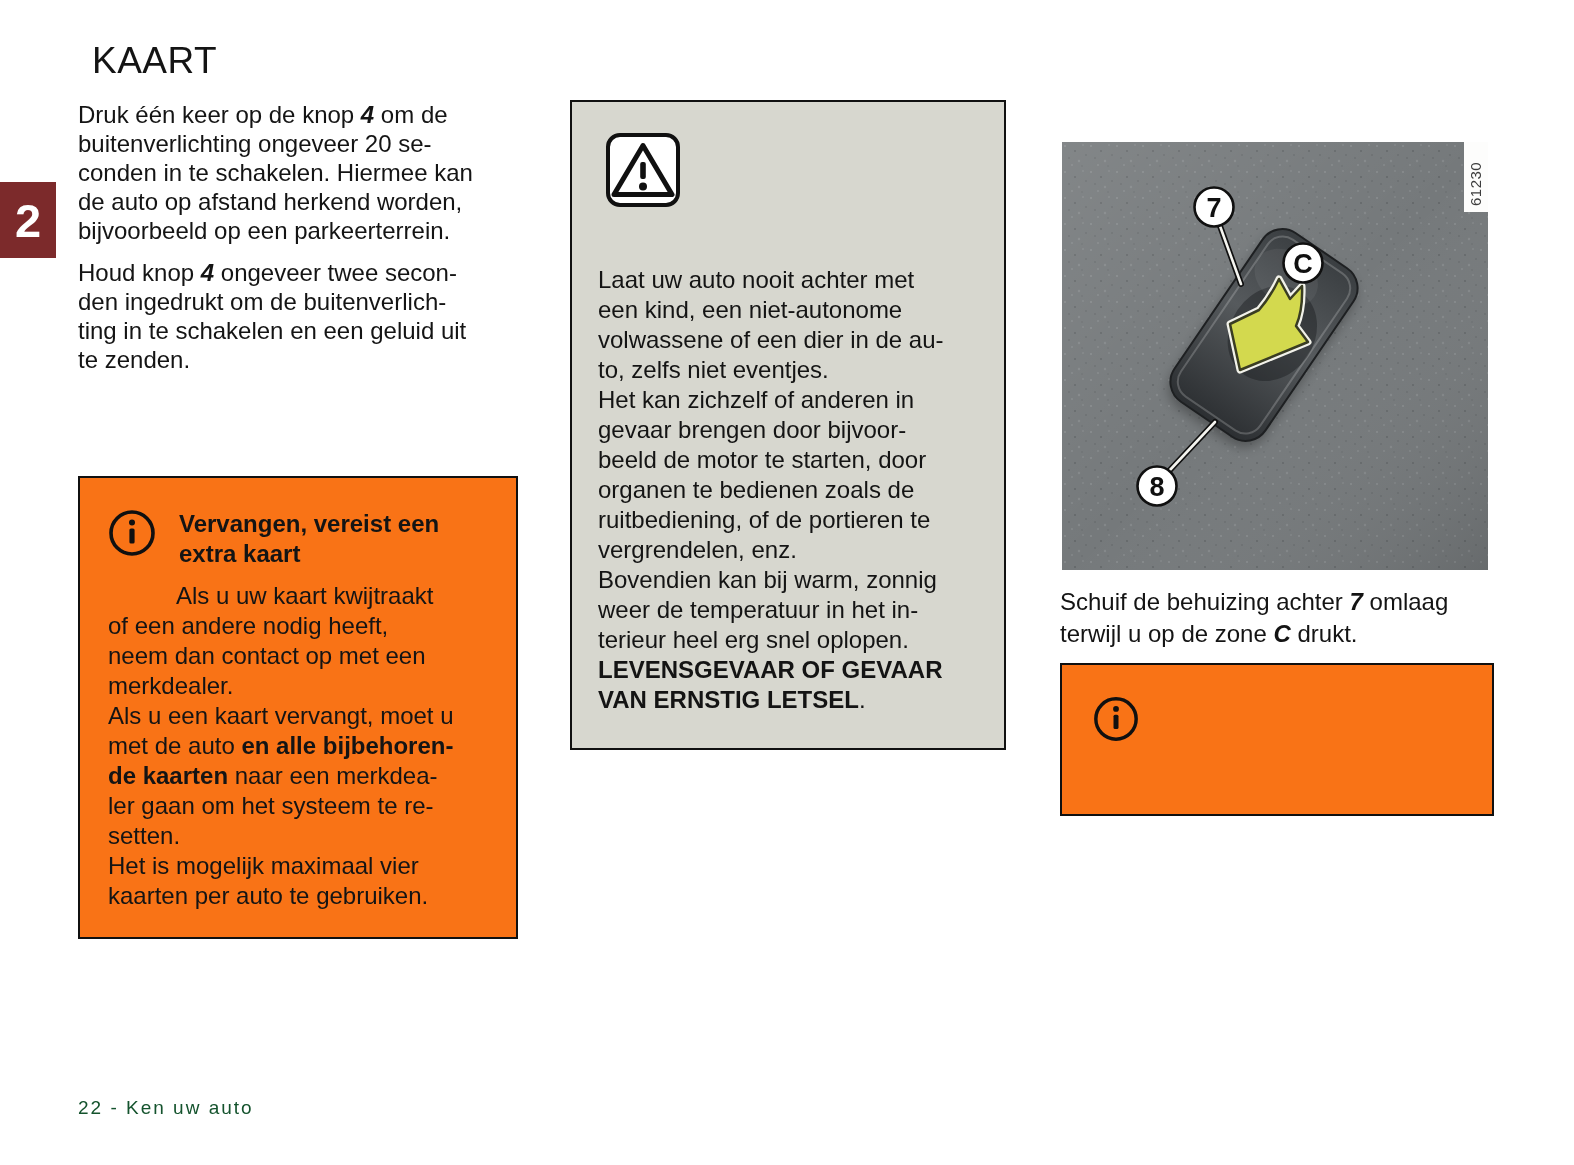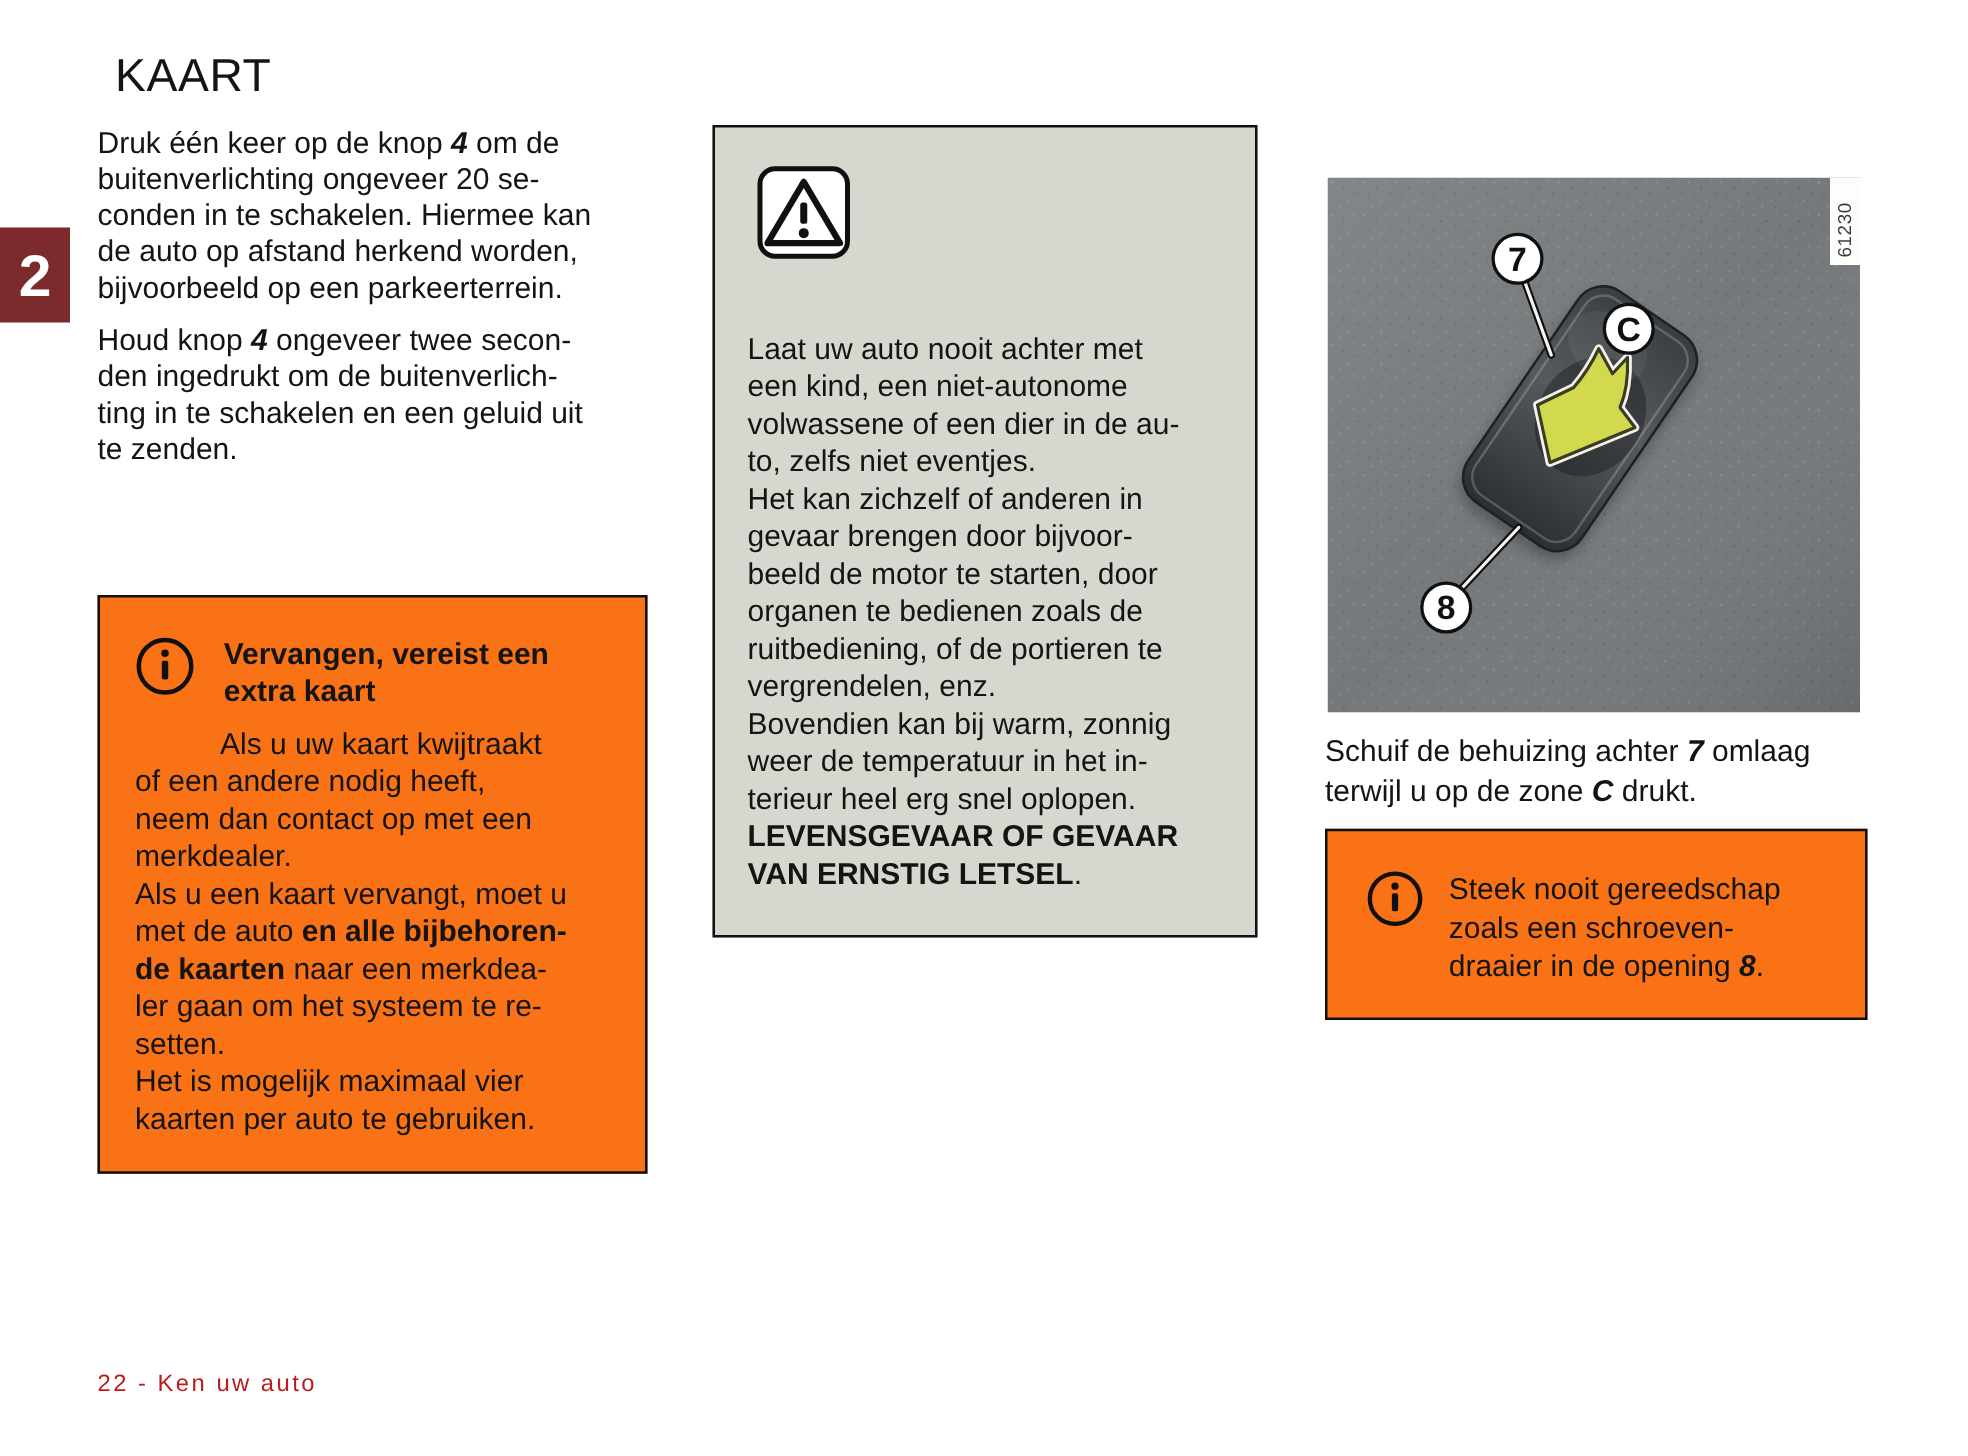--- a/index.html
+++ b/index.html
@@ -38,21 +38,21 @@
 
   .right-heading{left:1060px;top:99px;font-size:27px;font-weight:700;}
   .figure{left:1062px;top:142px;width:426px;height:428px;}
   .figure svg{display:block;}
   .caption{left:1060px;top:586px;width:444px;font-size:24px;line-height:32px;}
 
   .info-box-right{left:1060px;top:663px;width:430px;height:149px;}
   .info-box-right .ib-icon{left:30px;top:30px;width:48px;height:48px;}
   .info-box-right .ib-body{left:97px;top:31px;width:310px;font-size:24px;line-height:31px;}
 
-  .footer{left:78px;top:1097px;font-size:19px;letter-spacing:2px;color:#b91c1c;}
+  .footer{left:78px;top:1097px;font-size:19px;letter-spacing:2px;color:#14532d;}
 </style>
 </head>
 <body>
 
 <div id="page">
 
   <div class="abs chapter-tab">
     <span>2</span>
   </div>
 
@@ -167,18 +167,17 @@
   <div class="abs caption"><span>Schuif de behuizing achter </span><span class="b it">7</span><span> omlaag</span><br><span>terwijl u op de zone </span><span class="b it">C</span><span> drukt.</span></div>
 
   <div class="abs info-box info-box-right">
     <span class="abs ib-icon">
       <svg width="48" height="48" viewBox="0 0 50 50">
         <circle cx="25" cy="25" r="21" fill="none" stroke="#101010" stroke-width="3.6"></circle>
         <circle cx="25" cy="14.5" r="3" fill="#101010"></circle>
         <rect x="22.4" y="20.5" width="5.2" height="15" rx="1.6" fill="#101010"></rect>
       </svg>
     </span>
-    <div class="abs ib-body">Steek nooit gereedschap<br>zoals een schroeven-<br><span>draaier in de opening </span><span class="b it">8</span><span>.</span></div>
   </div>
 
   <div class="abs footer">22 - Ken uw auto</div>
 
 </div>
 
 </body></html>

